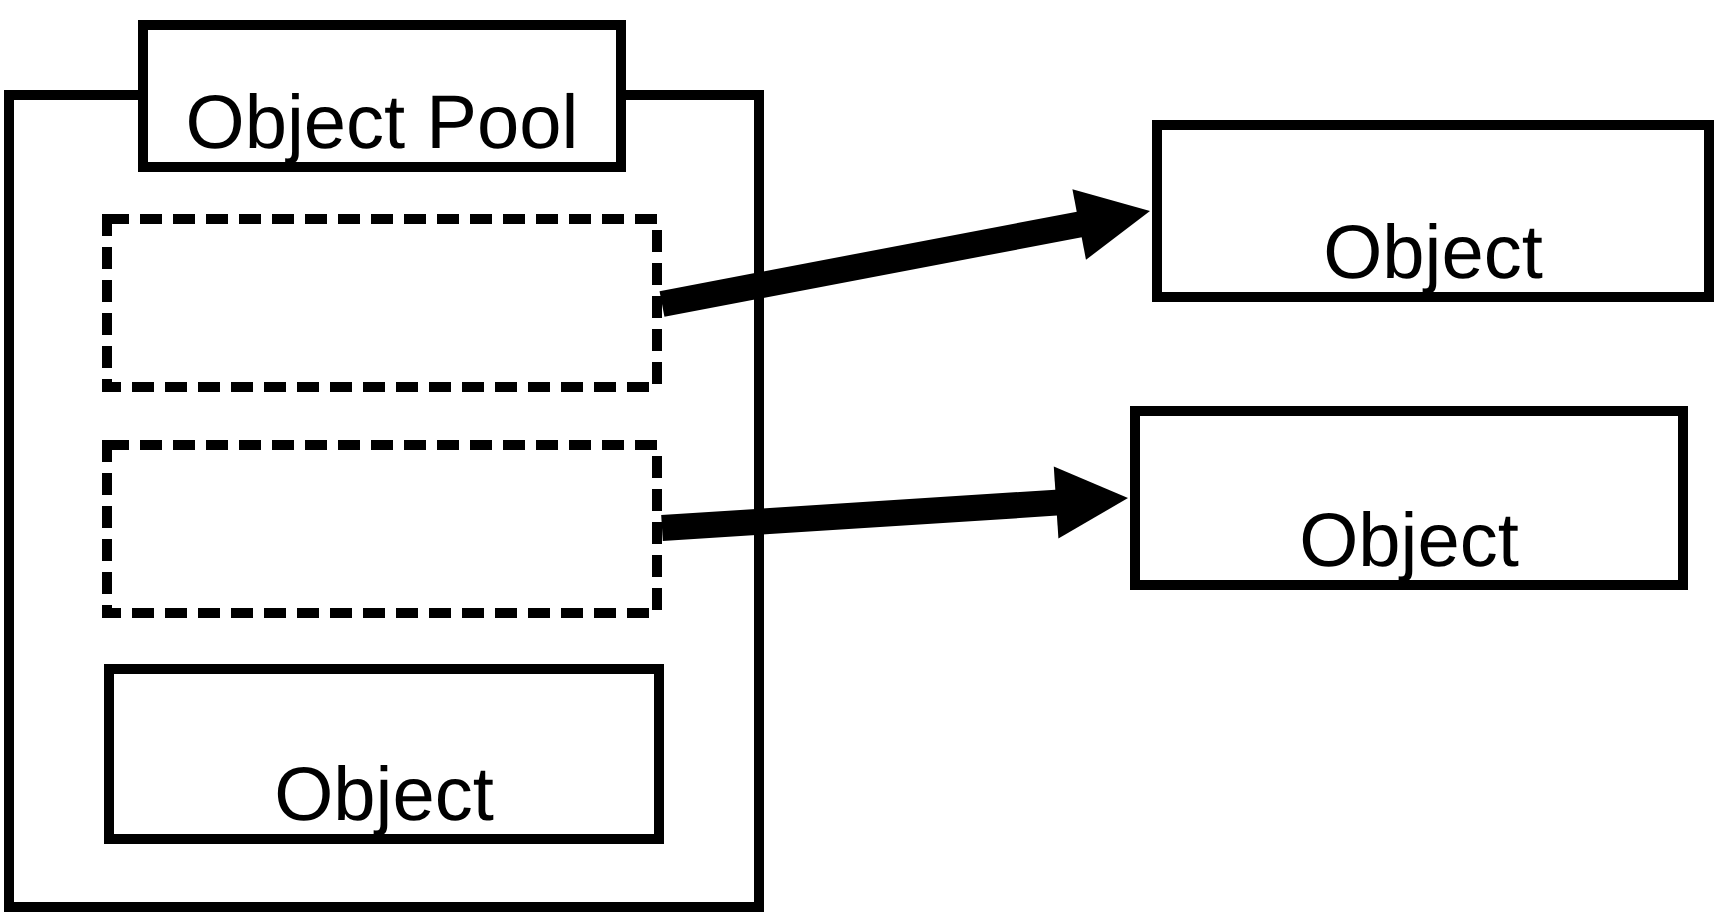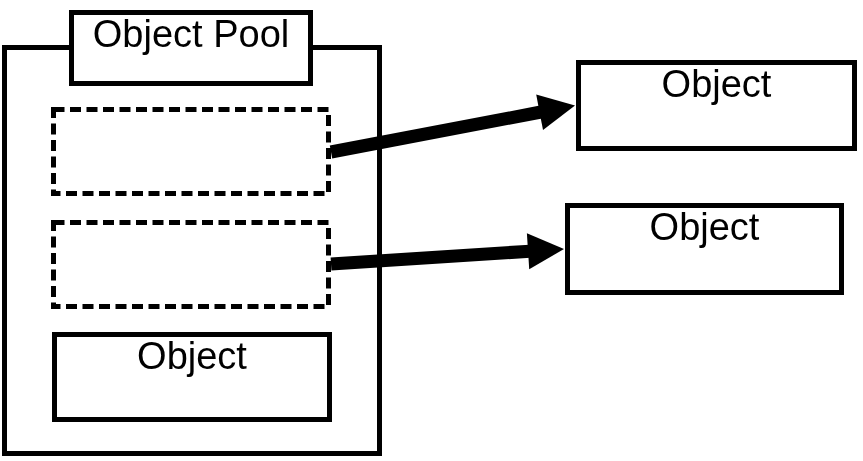--- a/index.html
+++ b/index.html
@@ -17,21 +17,21 @@
     position: absolute;
     left: 0; top: 0;
     width: 863px; height: 461px;
   }
   .box {
     position: absolute;
     box-sizing: border-box;
     border: 5px solid #000000;
     background: #ffffff;
     display: flex;
-    align-items: flex-start;
+    align-items: flex-end;
     justify-content: center;
   }
   .label-text {
     font-size: 38px;
     line-height: 1;
     letter-spacing: 0px;
     white-space: nowrap;
     color: #000000;
   }
   #pool-boundary {

